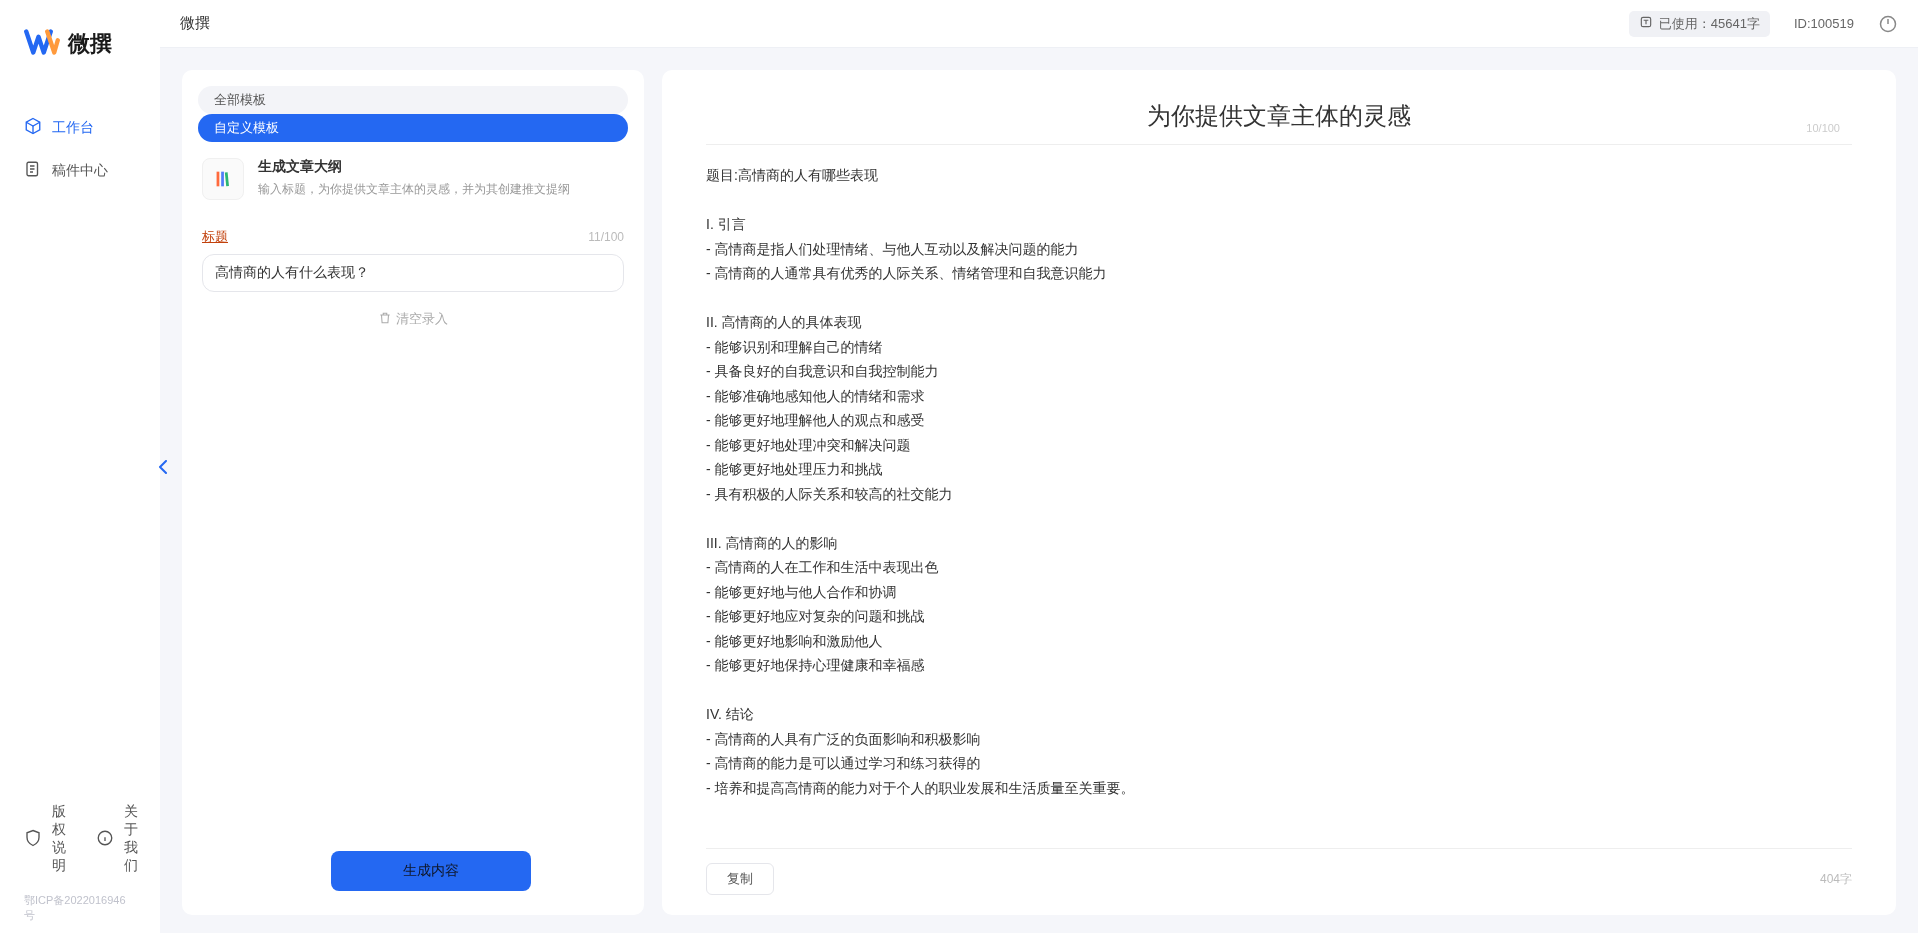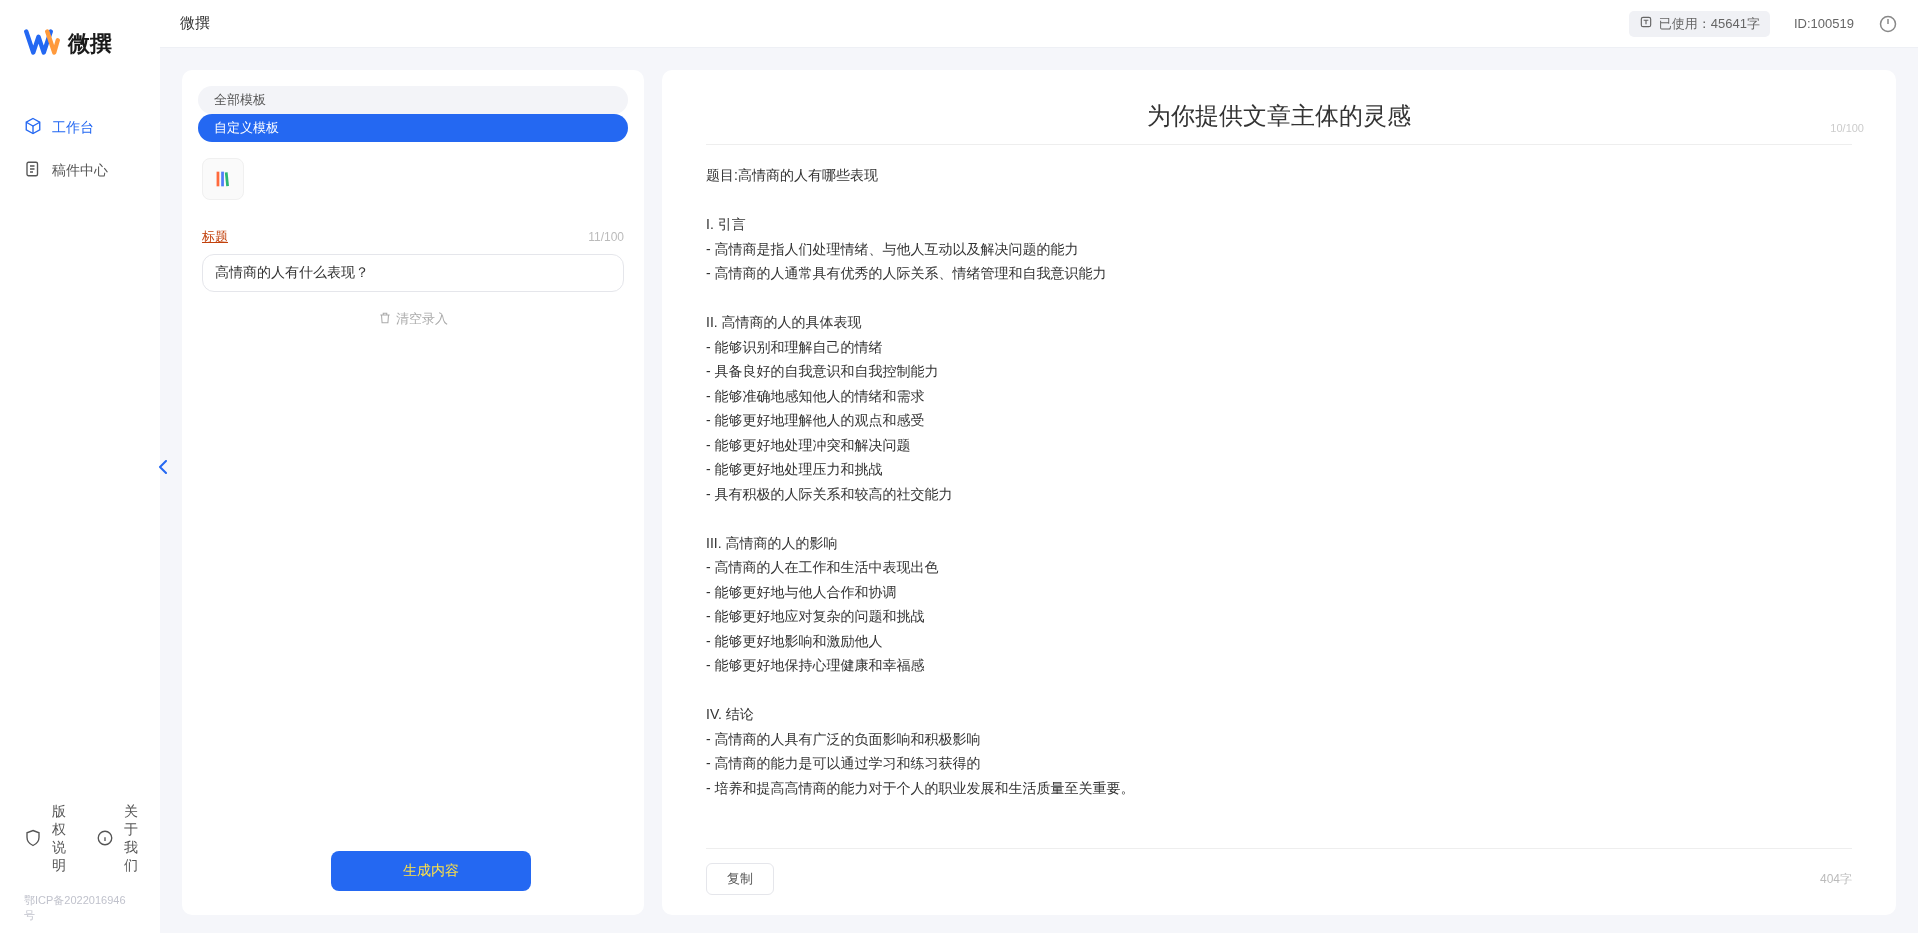--- a/index.html
+++ b/index.html
@@ -38,24 +38,24 @@
 .template-title { font-weight: 600; font-size: 14px; margin-bottom: 4px; }
 .template-desc { font-size: 12px; color: #999; line-height: 1.5; }
 .form-area { padding: 10px 20px 0 20px; flex: 1; }
 .form-label-row { display: flex; justify-content: space-between; align-items: center; margin-bottom: 8px; }
 .form-label { font-size: 13px; color: #c2410c; text-decoration: underline; }
 .form-counter { font-size: 12px; color: #bbb; }
 .title-input { width: 100%; border: 1px solid #e5e6eb; border-radius: 12px; padding: 10px 12px; font-size: 14px; outline: none; color: #333; font-family: inherit; }
 .clear-btn { display: flex; align-items: center; justify-content: center; gap: 4px; color: #aaa; font-size: 13px; margin-top: 18px; cursor: pointer; }
 .clear-btn svg { width: 14px; height: 14px; }
 .generate-bar { padding: 16px 20px 24px 20px; display: flex; justify-content: center; }
-.generate-btn { width: 200px; background: #2468f2; color: #fde047; border: none; border-radius: 8px; padding: 11px 0; font-size: 14px; cursor: pointer; margin-left: 36px; }
+.generate-btn { width: 200px; background: #2468f2; color: #0f172a; border: none; border-radius: 8px; padding: 11px 0; font-size: 14px; cursor: pointer; margin-left: 36px; }
 .output-header { padding: 30px 44px 8px 44px; position: relative; }
 .output-title { font-size: 24px; font-weight: 500; text-align: center; font-family: "Songti SC", SimSun, serif; }
-.output-counter { position: absolute; right: 32px; bottom: 6px; font-size: 11px; color: #ccc; }
+.output-counter { position: absolute; right: 56px; bottom: 6px; font-size: 11px; color: #ccc; }
 .output-divider { height: 1px; background: #eee; margin: 4px 44px 0 44px; }
 .output-body { flex: 1; padding: 18px 44px 10px 44px; overflow-y: auto; white-space: pre-wrap; line-height: 1.75; font-size: 14px; color: #333; }
 .output-footer { border-top: 1px solid #eee; margin: 0 44px; padding: 14px 0 20px 0; display: flex; justify-content: space-between; align-items: center; gap: 20px; }
 .copy-btn { border: 1px solid #e5e6eb; background: #fff; border-radius: 6px; padding: 6px 20px; font-size: 13px; cursor: pointer; color: #555; }
 .word-count { font-size: 12px; color: #bbb; }
 </style>
 </head>
 <body>
 
 <div class="app">
@@ -138,20 +138,24 @@
           <div class="tab active"><span>自定义模板</span></div>
         </div>
         <div class="template-card">
           <div class="template-icon">
             <svg viewBox="0 0 24 24">
                 <path d="M5 20 L5 4 L8 4 L8 20 Z" fill="#ff6a3d"></path>
                 <path d="M10 20 L10 4 L13 4 L13 20 Z" fill="#4f7df9"></path>
                 <path d="M15.5 20 L14 5 L17 4.5 L18.5 19.5 Z" fill="#2bb673"></path>
               </svg>
           </div>
+          <div class="template-info">
+            <div class="template-title">生成文章大纲</div>
+            <div class="template-desc">输入标题，为你提供文章主体的灵感，并为其创建推文提纲</div>
+          </div>
         </div>
         <div class="form-area">
           <div class="form-label-row">
             <span class="form-label">标题</span>
             <span class="form-counter">11/100</span>
           </div>
           <input type="text" class="title-input" value="高情商的人有什么表现？" style="">
           <div class="clear-btn">
             <span><svg viewBox="0 0 24 24" fill="none" stroke="currentColor" stroke-width="1.8">
                   <path d="M4 7h16M9 7V4h6v3M6 7l1 13h10l1-13"></path>

